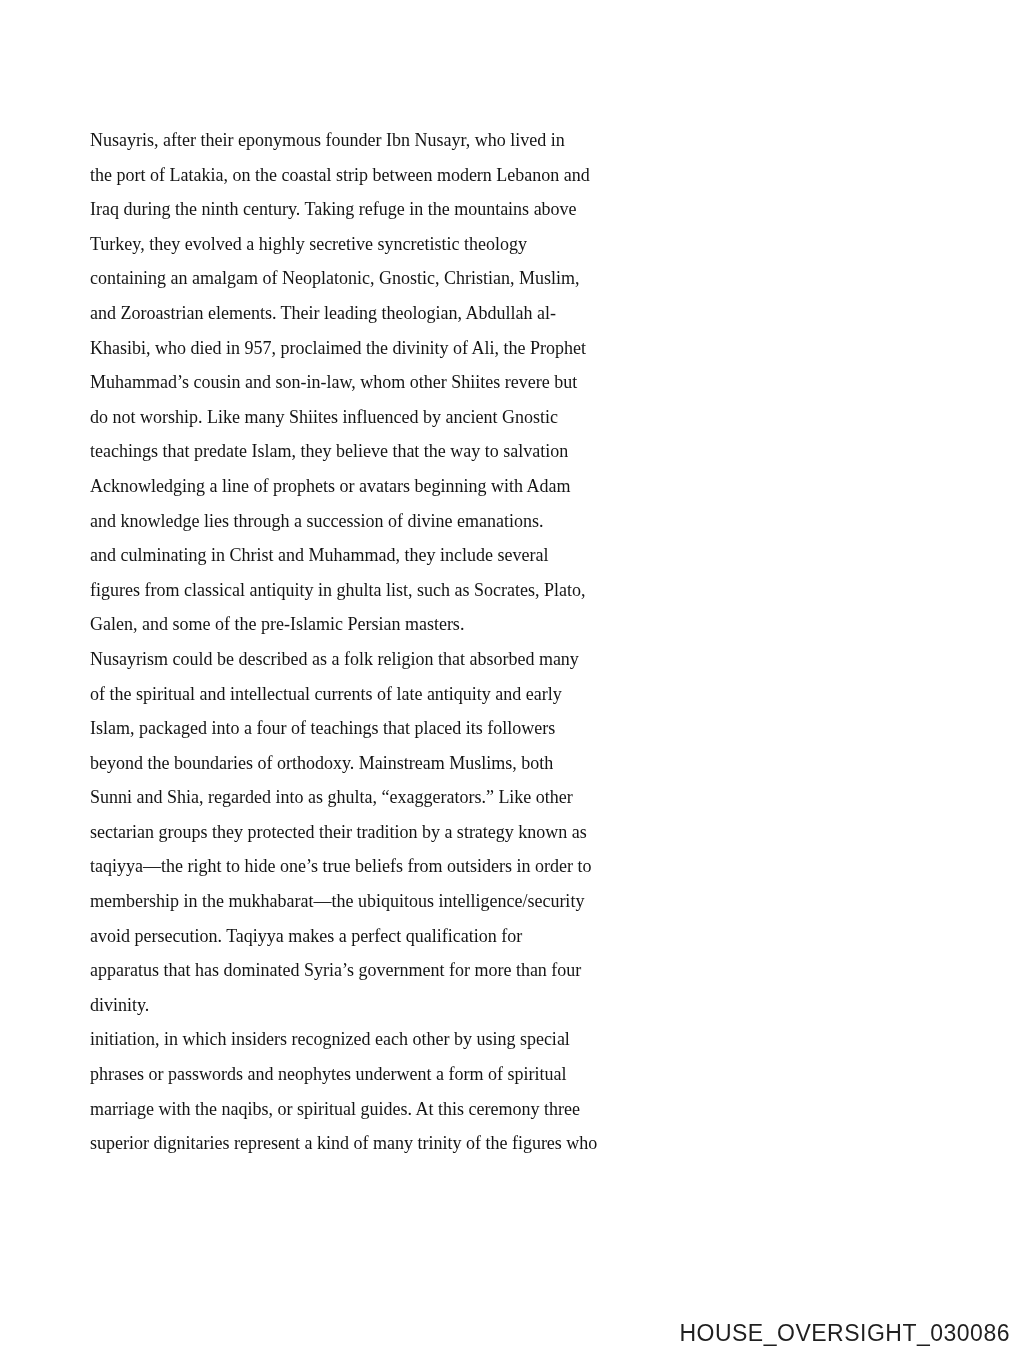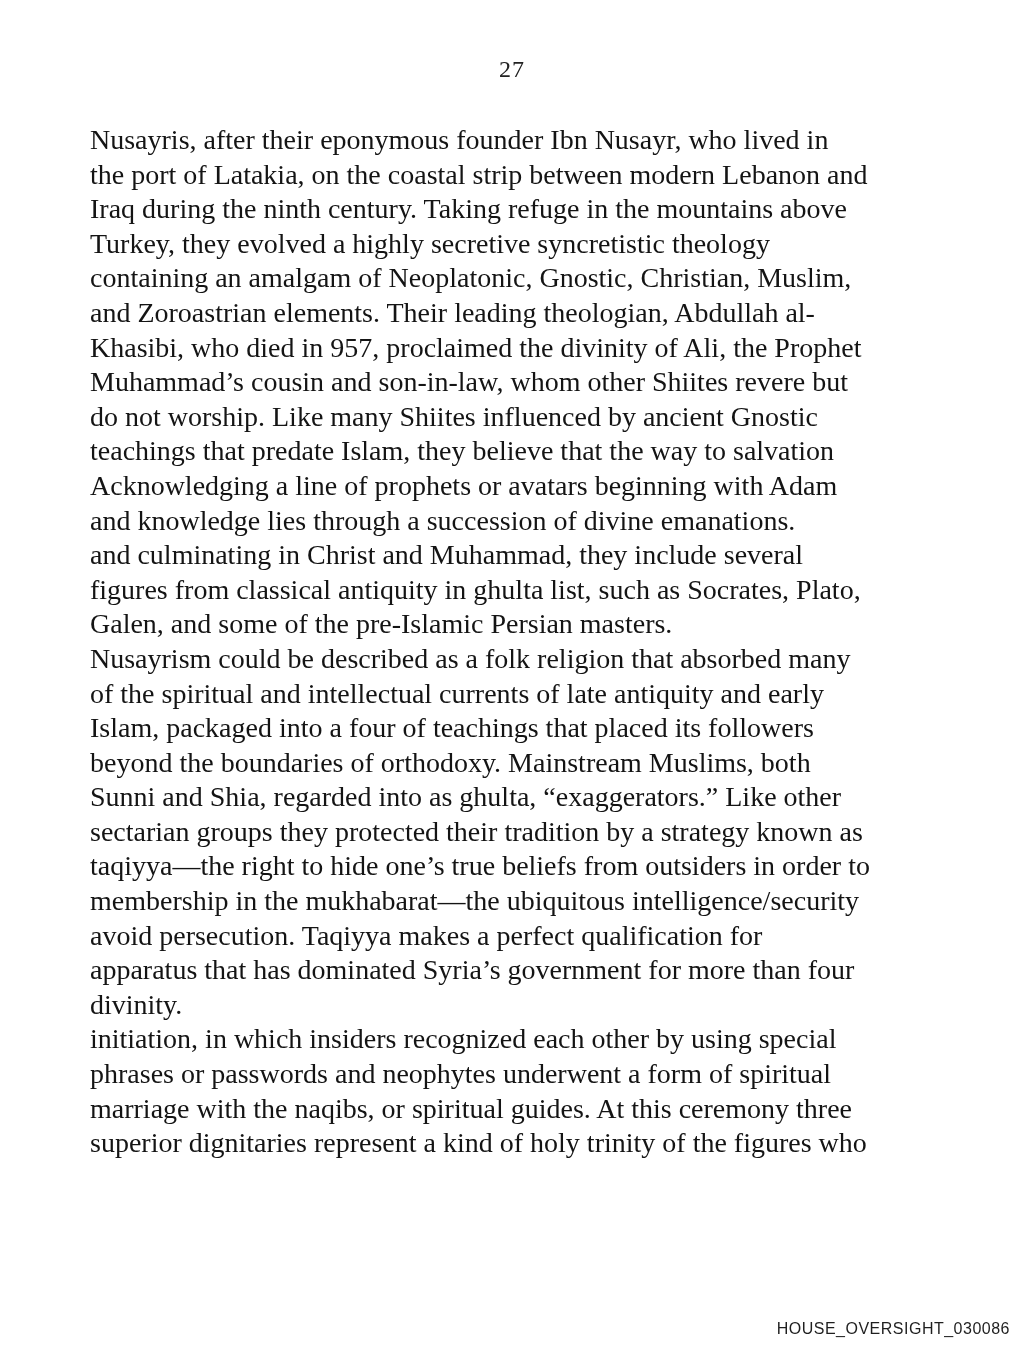--- a/index.html
+++ b/index.html
@@ -24,42 +24,41 @@
     text-align: center;
     font-size: 24px;
     letter-spacing: 1px;
     color: #222222;
   }
   .body-text {
     position: absolute;
     top: 123px;
     left: 90px;
     width: 860px;
-    font-size: 28px;
+    font-size: 18px;
     line-height: 34.6px;
     color: #141414;
   }
   .body-text .text-line {
     white-space: nowrap;
   }
   .footer-stamp {
     position: absolute;
     top: 1320px;
     right: 14px;
     font-family: "Liberation Sans", sans-serif;
-    font-size: 16px;
+    font-size: 23px;
     color: #1f1f1f;
     letter-spacing: 0.5px;
   }
 </style>
 </head>
 <body>
 
 <div class="page">
-  <div class="page-number">27</div>
 
   <div class="body-text">
       <div class="text-line">Nusayris, after their eponymous founder Ibn Nusayr, who lived in</div>
       <div class="text-line">the port of Latakia, on the coastal strip between modern Lebanon and</div>
       <div class="text-line">Iraq during the ninth century. Taking refuge in the mountains above</div>
       <div class="text-line">Turkey, they evolved a highly secretive syncretistic theology</div>
       <div class="text-line">containing an amalgam of Neoplatonic, Gnostic, Christian, Muslim,</div>
       <div class="text-line">and Zoroastrian elements. Their leading theologian, Abdullah al-</div>
       <div class="text-line">Khasibi, who died in 957, proclaimed the divinity of Ali, the Prophet</div>
       <div class="text-line">Muhammad’s cousin and son-in-law, whom other Shiites revere but</div>
@@ -77,17 +76,17 @@
       <div class="text-line">Sunni and Shia, regarded into as ghulta, “exaggerators.” Like other</div>
       <div class="text-line">sectarian groups they protected their tradition by a strategy known as</div>
       <div class="text-line">taqiyya—the right to hide one’s true beliefs from outsiders in order to</div>
       <div class="text-line">membership in the mukhabarat—the ubiquitous intelligence/security</div>
       <div class="text-line">avoid persecution. Taqiyya makes a perfect qualification for</div>
       <div class="text-line">apparatus that has dominated Syria’s government for more than four</div>
       <div class="text-line">divinity.</div>
       <div class="text-line">initiation, in which insiders recognized each other by using special</div>
       <div class="text-line">phrases or passwords and neophytes underwent a form of spiritual</div>
       <div class="text-line">marriage with the naqibs, or spiritual guides. At this ceremony three</div>
-      <div class="text-line">superior dignitaries represent a kind of holy trinity of the figures who</div>
+      <div class="text-line">superior dignitaries represent a kind of many trinity of the figures who</div>
     </div>
 
   <div class="footer-stamp">HOUSE_OVERSIGHT_030086</div>
 </div>
 
 </body></html>

